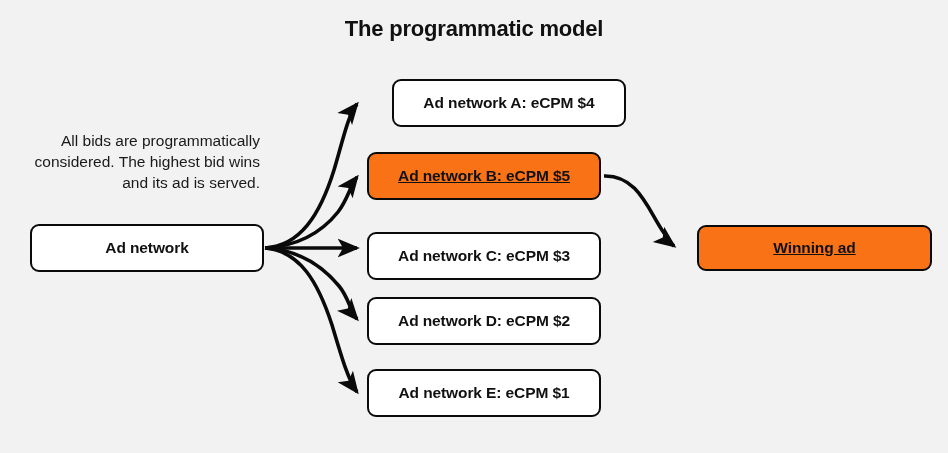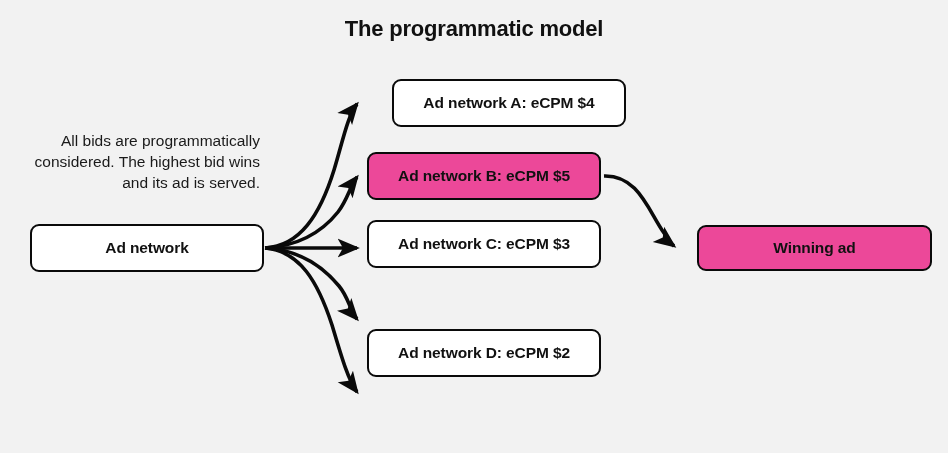--- a/index.html
+++ b/index.html
@@ -64,38 +64,39 @@
     display: flex;
     align-items: center;
     justify-content: center;
     font-size: 15.5px;
     font-weight: bold;
     color: #111111;
     letter-spacing: -0.1px;
     white-space: nowrap;
   }
   .node.green {
-    background: #ec4899;
+    background: #f97316;
+    text-decoration: underline;
   }
 
   .node-ad-request {
     left: 30px;
     top: 224px;
     width: 234px;
     height: 48px;
   }
   .node-net {
     left: 367px;
     width: 234px;
     height: 48px;
   }
   .net-a { top: 79px; margin-left: 25px; }
   .net-b { top: 152px; }
-  .net-c { top: 220px; text-align: right; }
-  .net-d { top: 297px; margin-top: 32px; }
+  .net-c { top: 232px; text-align: right; }
+  .net-d { top: 297px; }
   .net-e { top: 369px; }
 
   .node-winning {
     left: 697px;
     top: 225px;
     width: 235px;
     height: 46px;
   }
 </style>
 </head>
@@ -137,18 +138,21 @@
   </div>
 
   <div class="node node-net net-c">
     <span>Ad network C: eCPM $3</span>
   </div>
 
   <div class="node node-net net-d">
     <span>Ad network D: eCPM $2</span>
   </div>
 
+  <div class="node node-net net-e">
+    <span>Ad network E: eCPM $1</span>
+  </div>
 
   <div class="node node-winning green">
     <span>Winning ad</span>
   </div>
 
 </div>
 
 </body></html>

